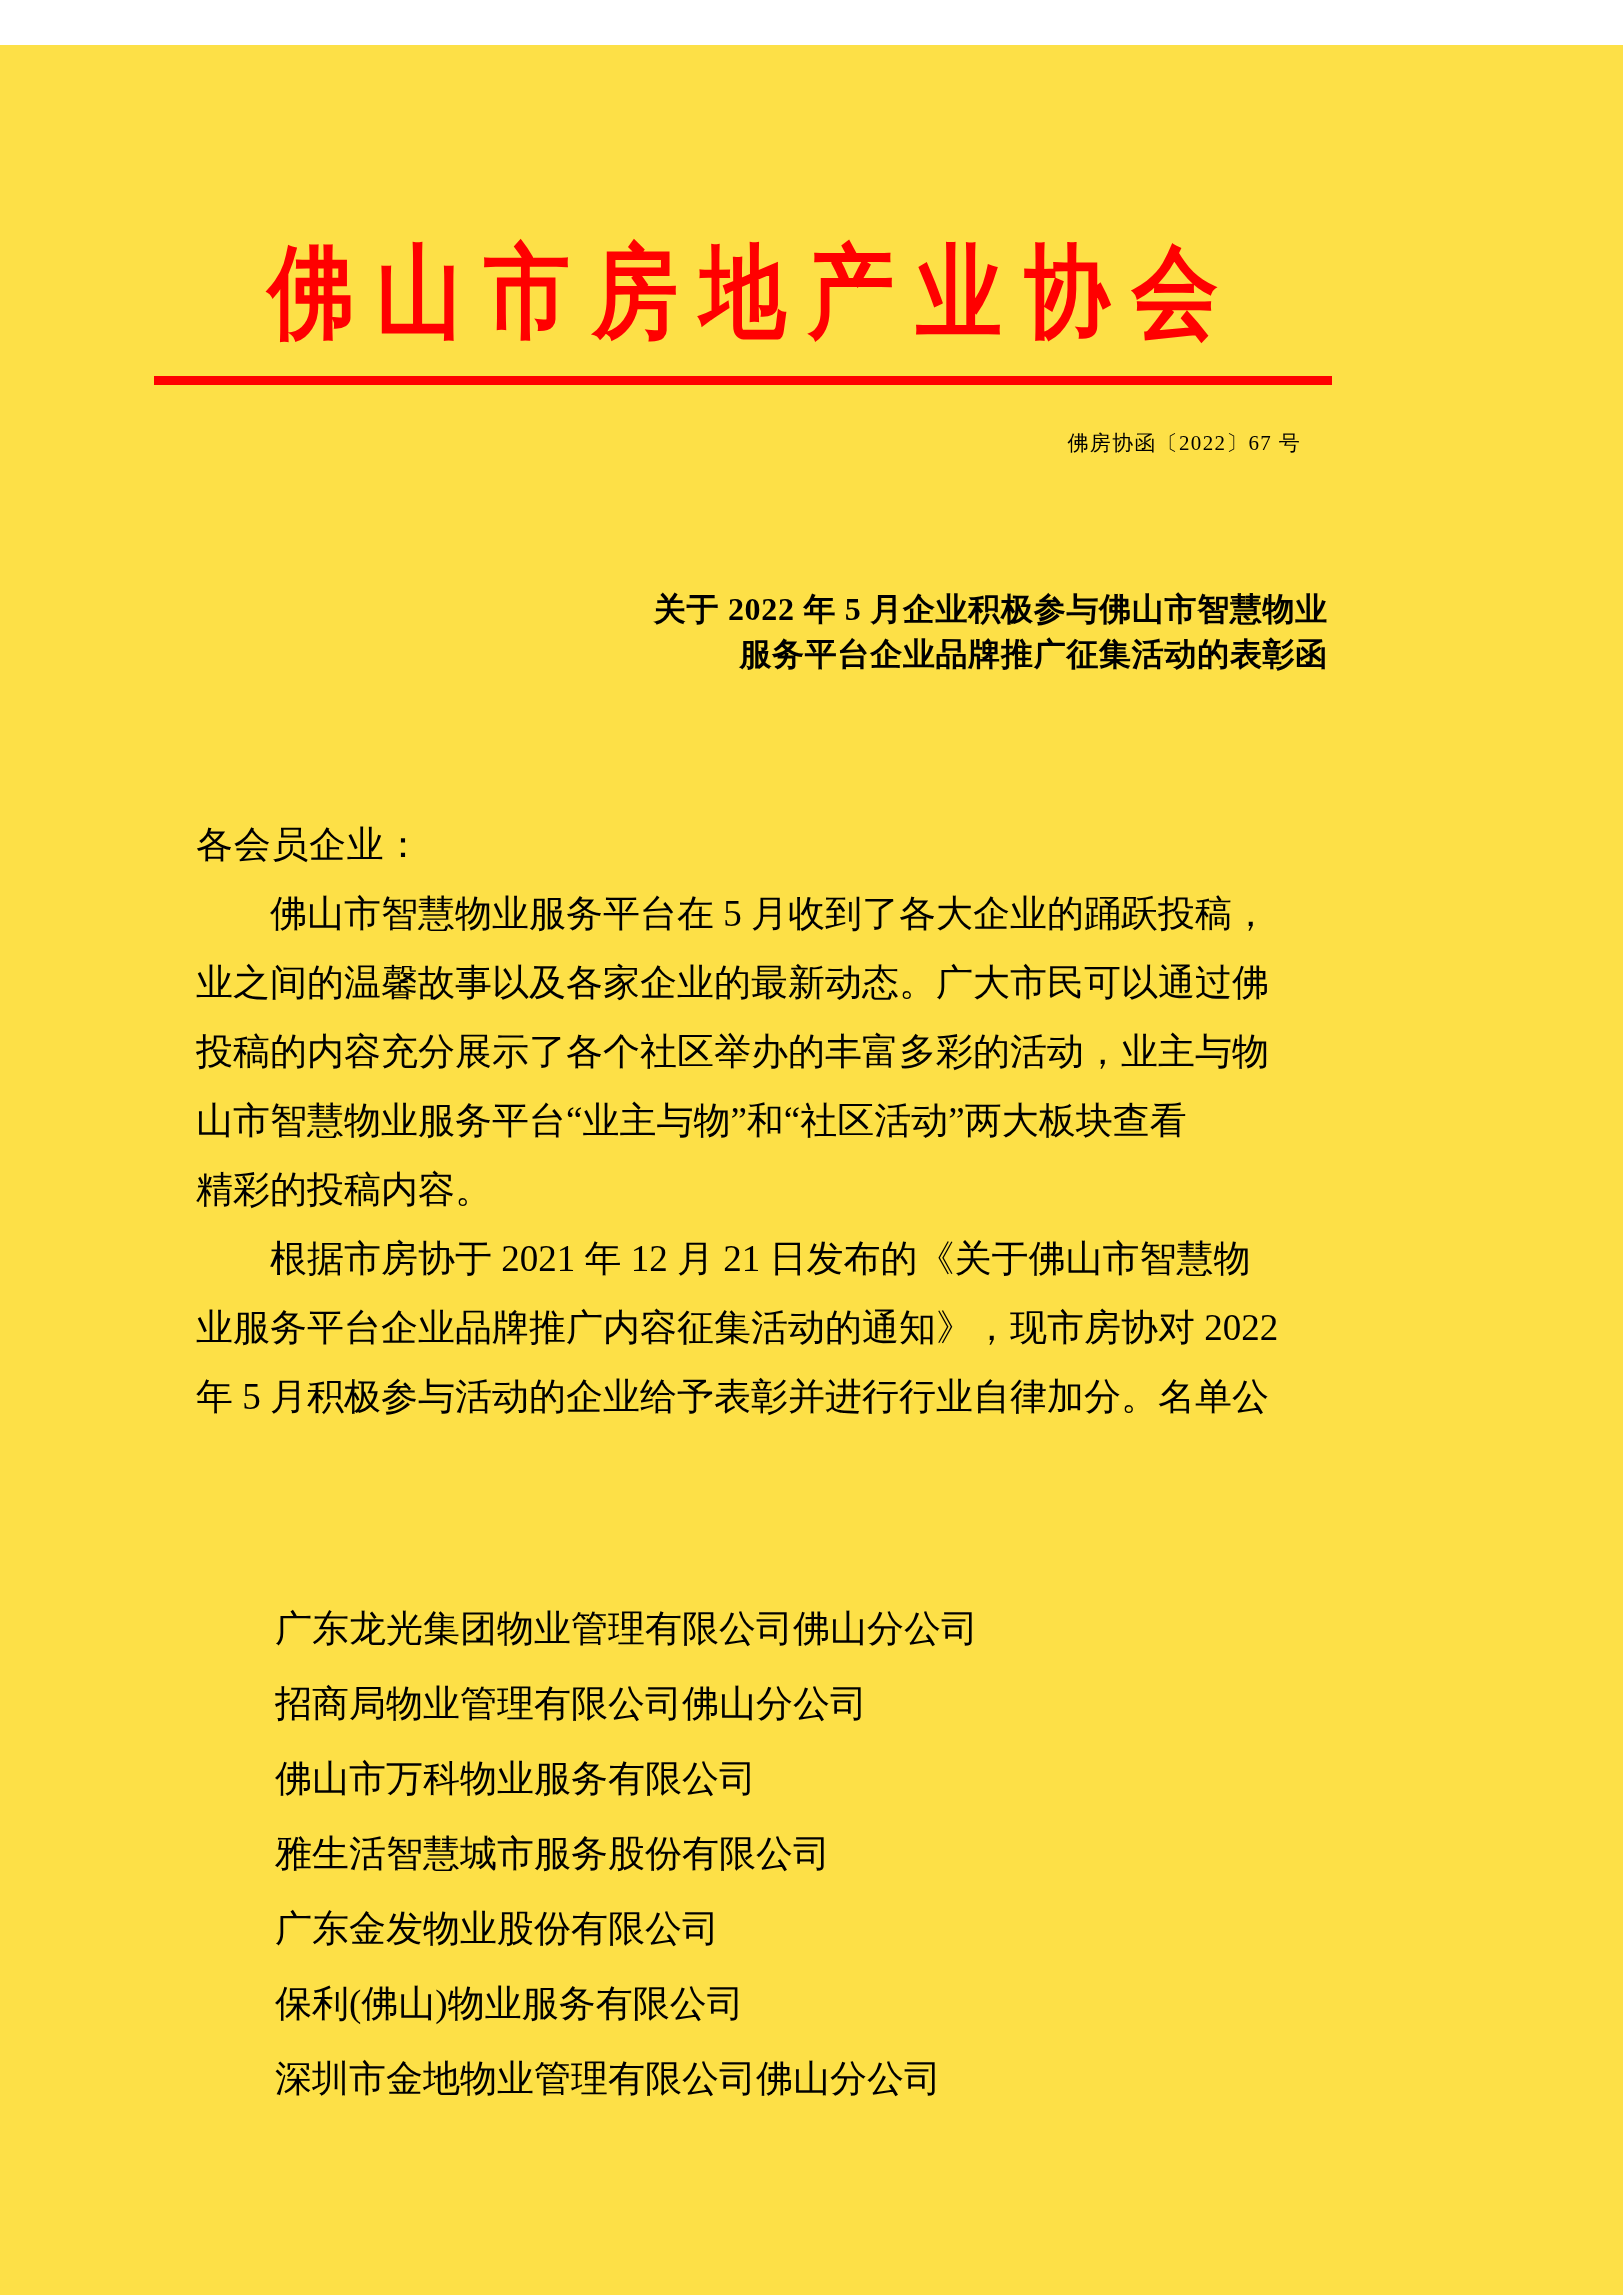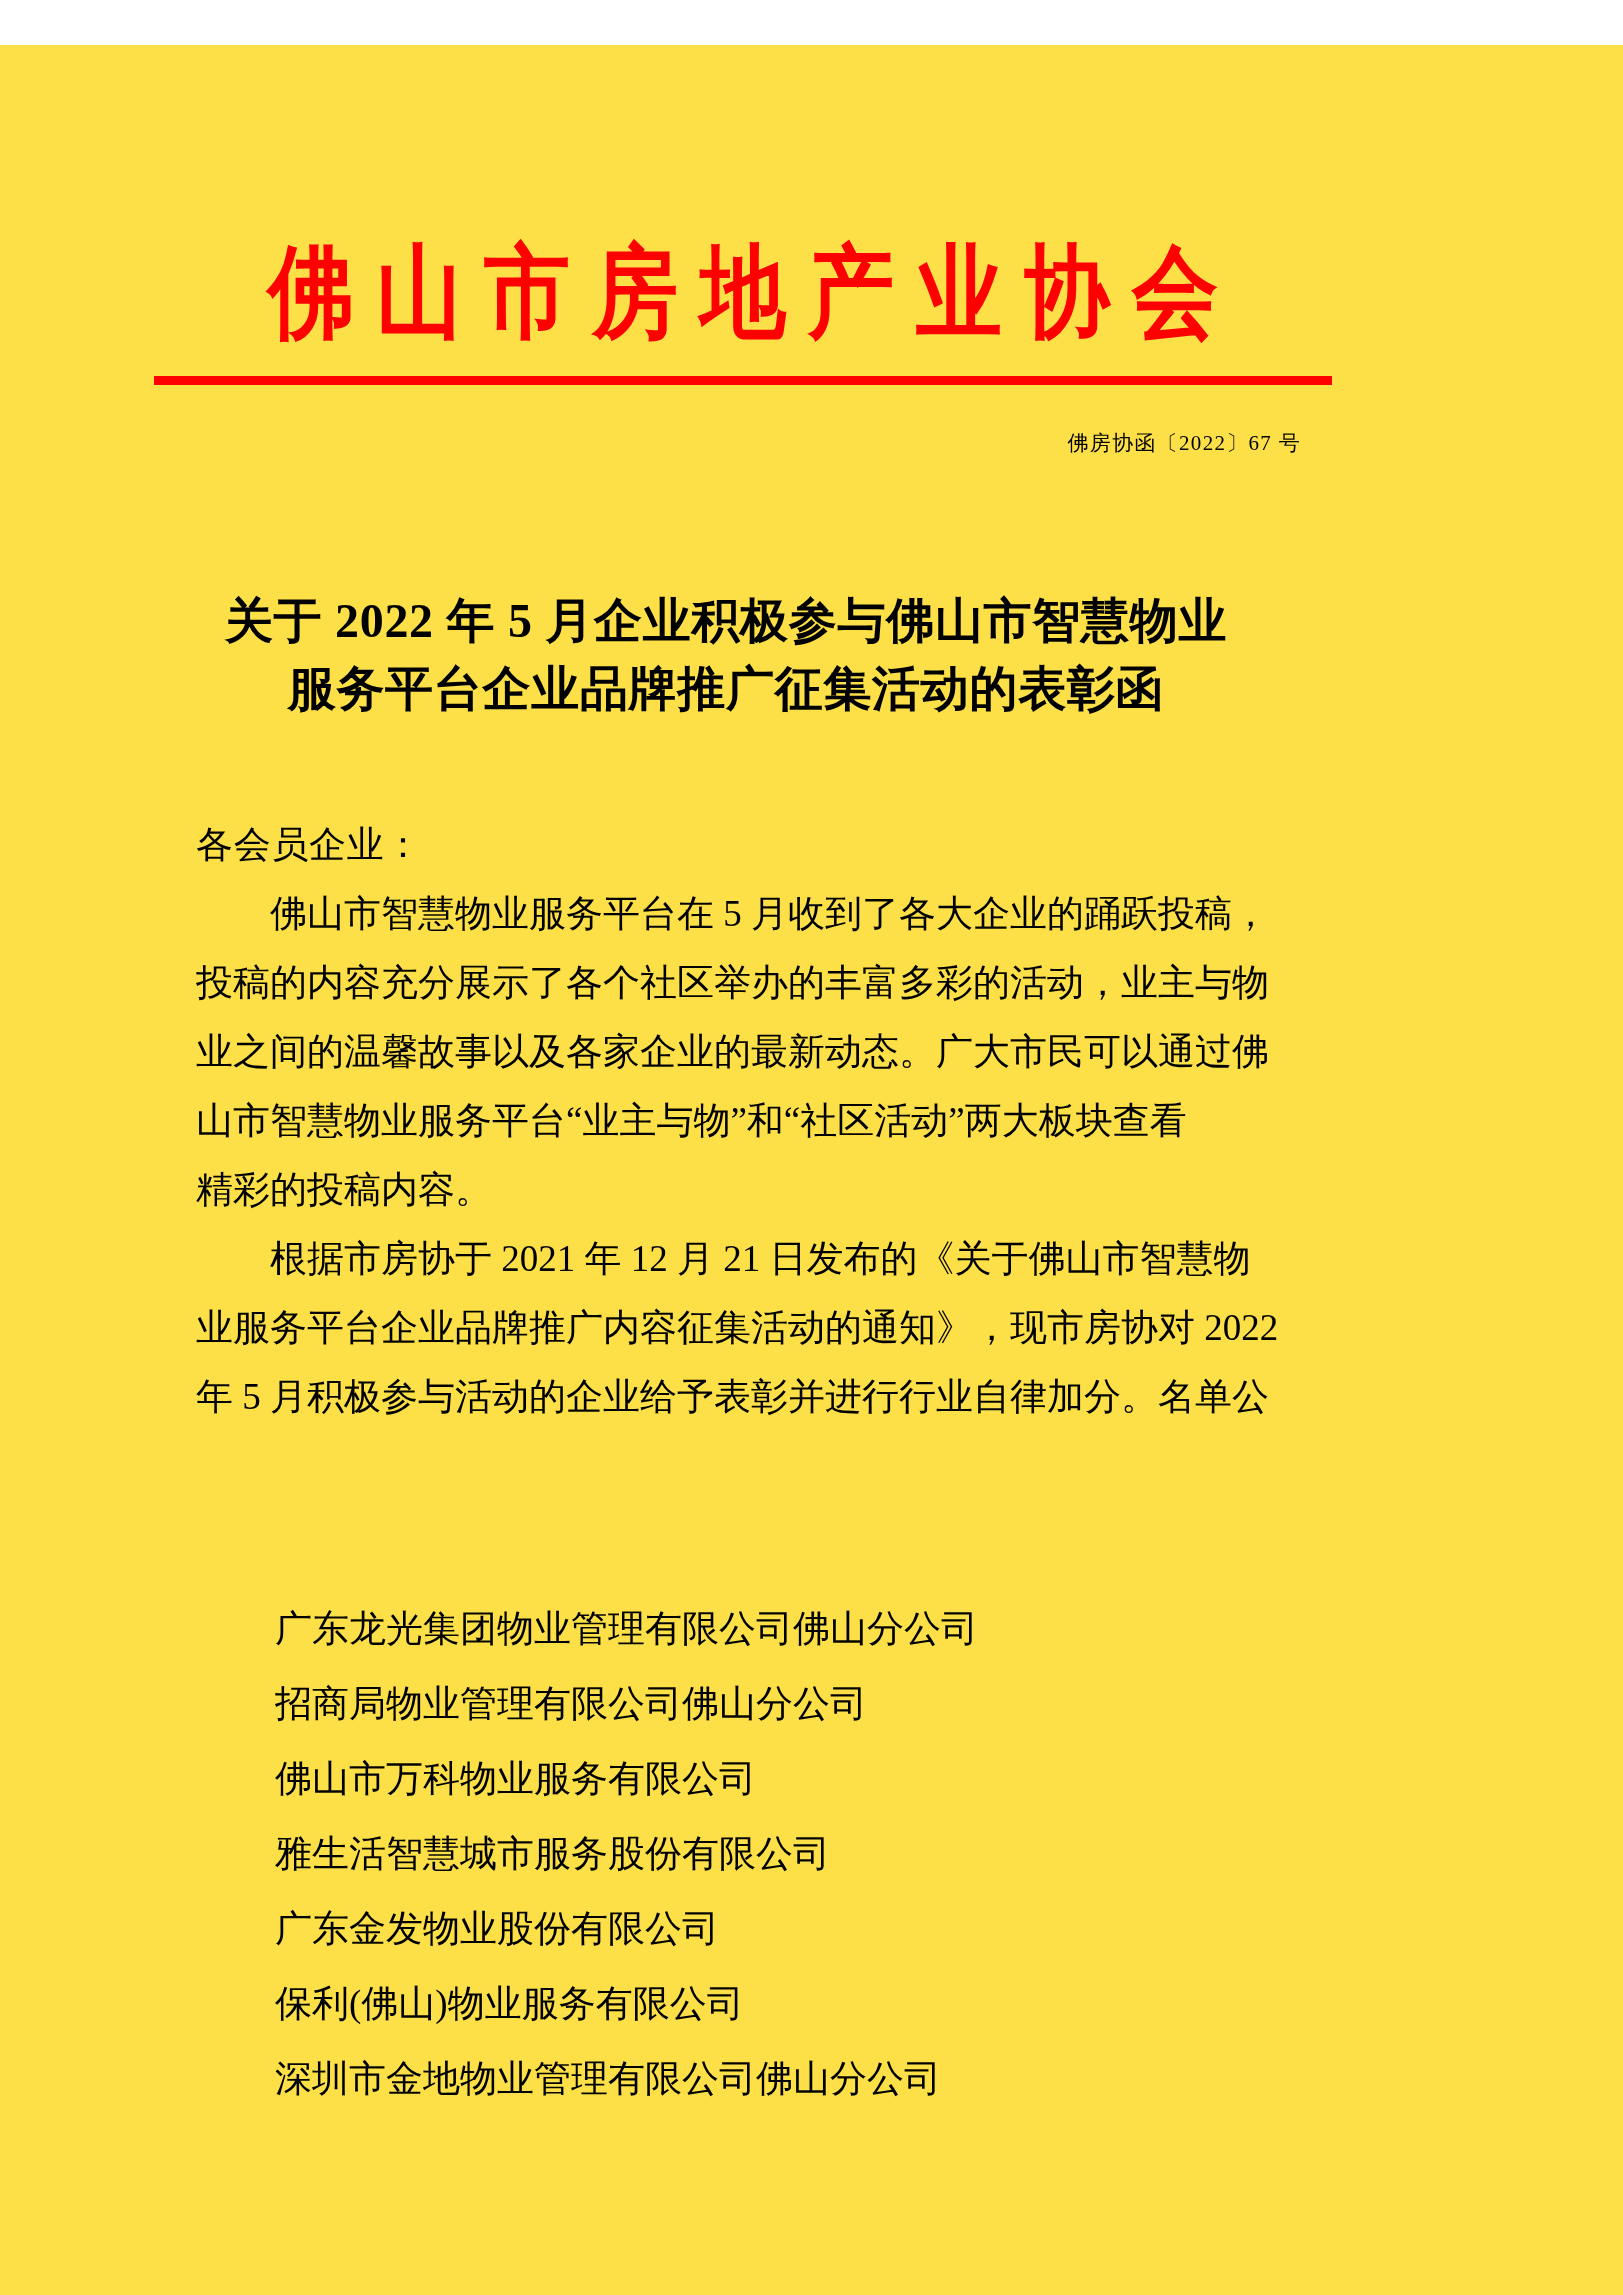--- a/index.html
+++ b/index.html
@@ -66,25 +66,25 @@
     line-height: 1.3;
     letter-spacing: 1.3px;
     white-space: nowrap;
     padding-right: 31px;
     box-sizing: border-box;
   }
 
   
   .doc-title {
     position: absolute;
-    left: 137px;
+    left: 150px;
     top: 542px;
     width: 1178px;
-    text-align: center;
-    font-size: 48px;
+    text-align: right;
+    font-size: 32px;
     font-weight: 700;
     line-height: 1.42;
     letter-spacing: 0.7px;
   }
   .doc-title .tline {
     display: block;
     white-space: nowrap;
   }
 
   
@@ -147,22 +147,22 @@
     <span class="tline">关于 2022 年 5 月企业积极参与佛山市智慧物业</span>
     <span class="tline">服务平台企业品牌推广征集活动的表彰函</span>
   </div>
 
   <div class="body-block">
 
     <p class="salutation">各会员企业：</p>
 
     <p class="para">
       <span class="para-line">　　佛山市智慧物业服务平台在 5 月收到了各大企业的踊跃投稿，</span>
+      <span class="para-line">业之间的温馨故事以及各家企业的最新动态。广大市民可以通过佛</span>
       <span class="para-line">投稿的内容充分展示了各个社区举办的丰富多彩的活动，业主与物</span>
-      <span class="para-line">业之间的温馨故事以及各家企业的最新动态。广大市民可以通过佛</span>
       <span class="para-line">山市智慧物业服务平台“业主与物”和“社区活动”两大板块查看</span>
       <span class="para-line">精彩的投稿内容。</span>
     </p>
 
     <p class="para">
       <span class="para-line">　　根据市房协于 2021 年 12 月 21 日发布的《关于佛山市智慧物</span>
       <span class="para-line">业服务平台企业品牌推广内容征集活动的通知》，现市房协对 2022</span>
       <span class="para-line">年 5 月积极参与活动的企业给予表彰并进行行业自律加分。名单公</span>
     </p>
 

